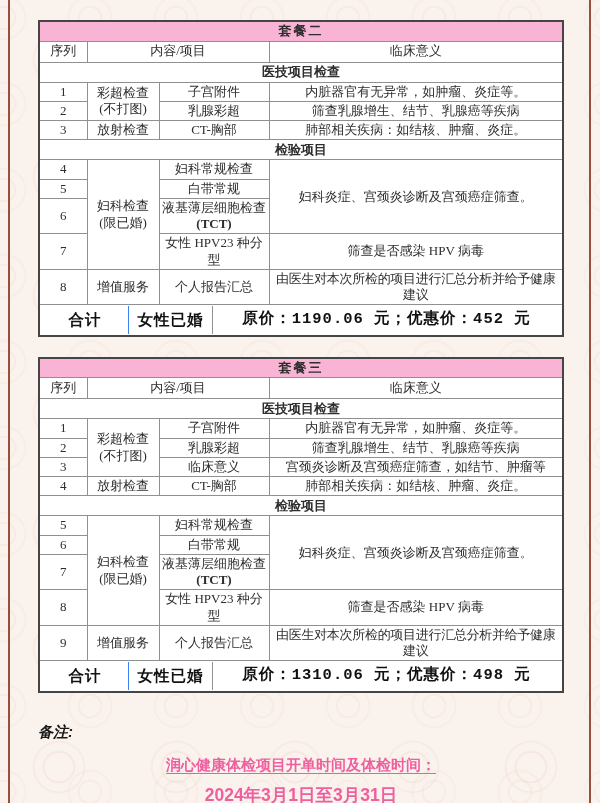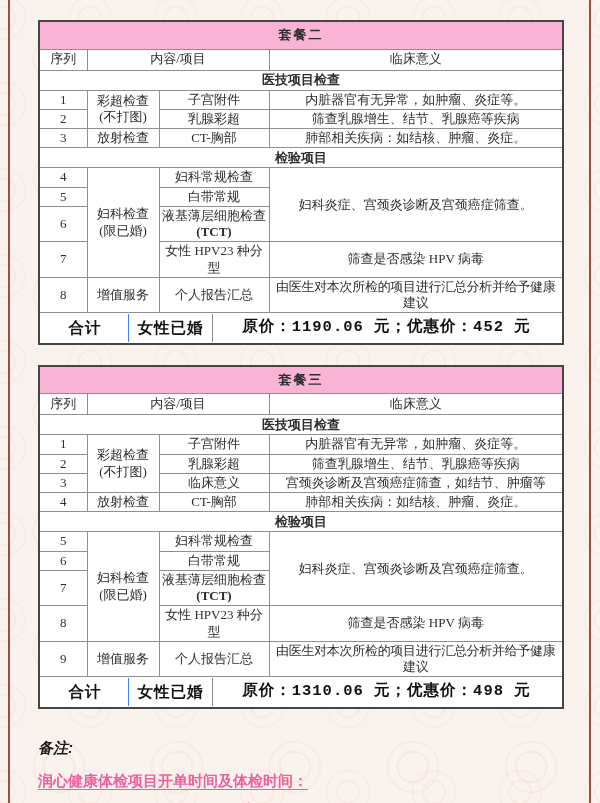--- a/index.html
+++ b/index.html
@@ -35,21 +35,21 @@
     vertical-align:middle;
     font-size:13px;
     color:#2e2e2e;
     padding:1px 2px;
     line-height:1.25;
   }
   td.title-cell {
     background:#f8b3d5;
     font-weight:bold;
     font-size:15px;
-    height:28px;
+    height:20px;
     color:#111;
     border-bottom:2px solid #454545;
     letter-spacing:2px;
     margin-left:12px;
   }
   tr.header-row td { height:21px;margin-left:17px; }
   td.section-cell {
     text-align:left;
     font-weight:bold;
     padding-left:5px;
@@ -70,21 +70,21 @@
   }
   .t-label { width:87px; border-right:1px solid #3b82f6; }
   .t-group { width:84px; border-right:1px solid #909090; }
   .t-price { flex:1;font-family:Liberation Mono, monospace; }
 
   .gap { height:20px; }
 
   .notes { margin-top:30px; width:526px; font-family:"Liberation Sans","DejaVu Sans",sans-serif; }
   .notes-label { font-weight:bold; font-style:italic; font-size:15px; color:#1a1a1a; }
   .pink-line1 {
-    margin-top:14px; text-align:left; font-weight:bold; font-size:15px;
+    margin-top:14px; text-align:center; font-weight:bold; font-size:15px;
     color:#ee5f9f; text-decoration:underline; text-underline-offset:3px;
   }
   .pink-line2 { margin-top:8px; text-align:center; font-weight:bold; font-size:17.5px; color:#ee5f9f; }
 </style>
 </head>
 <body>
 
 <div class="edge-line edge-left"></div>
 <div class="edge-line edge-right"></div>
 

